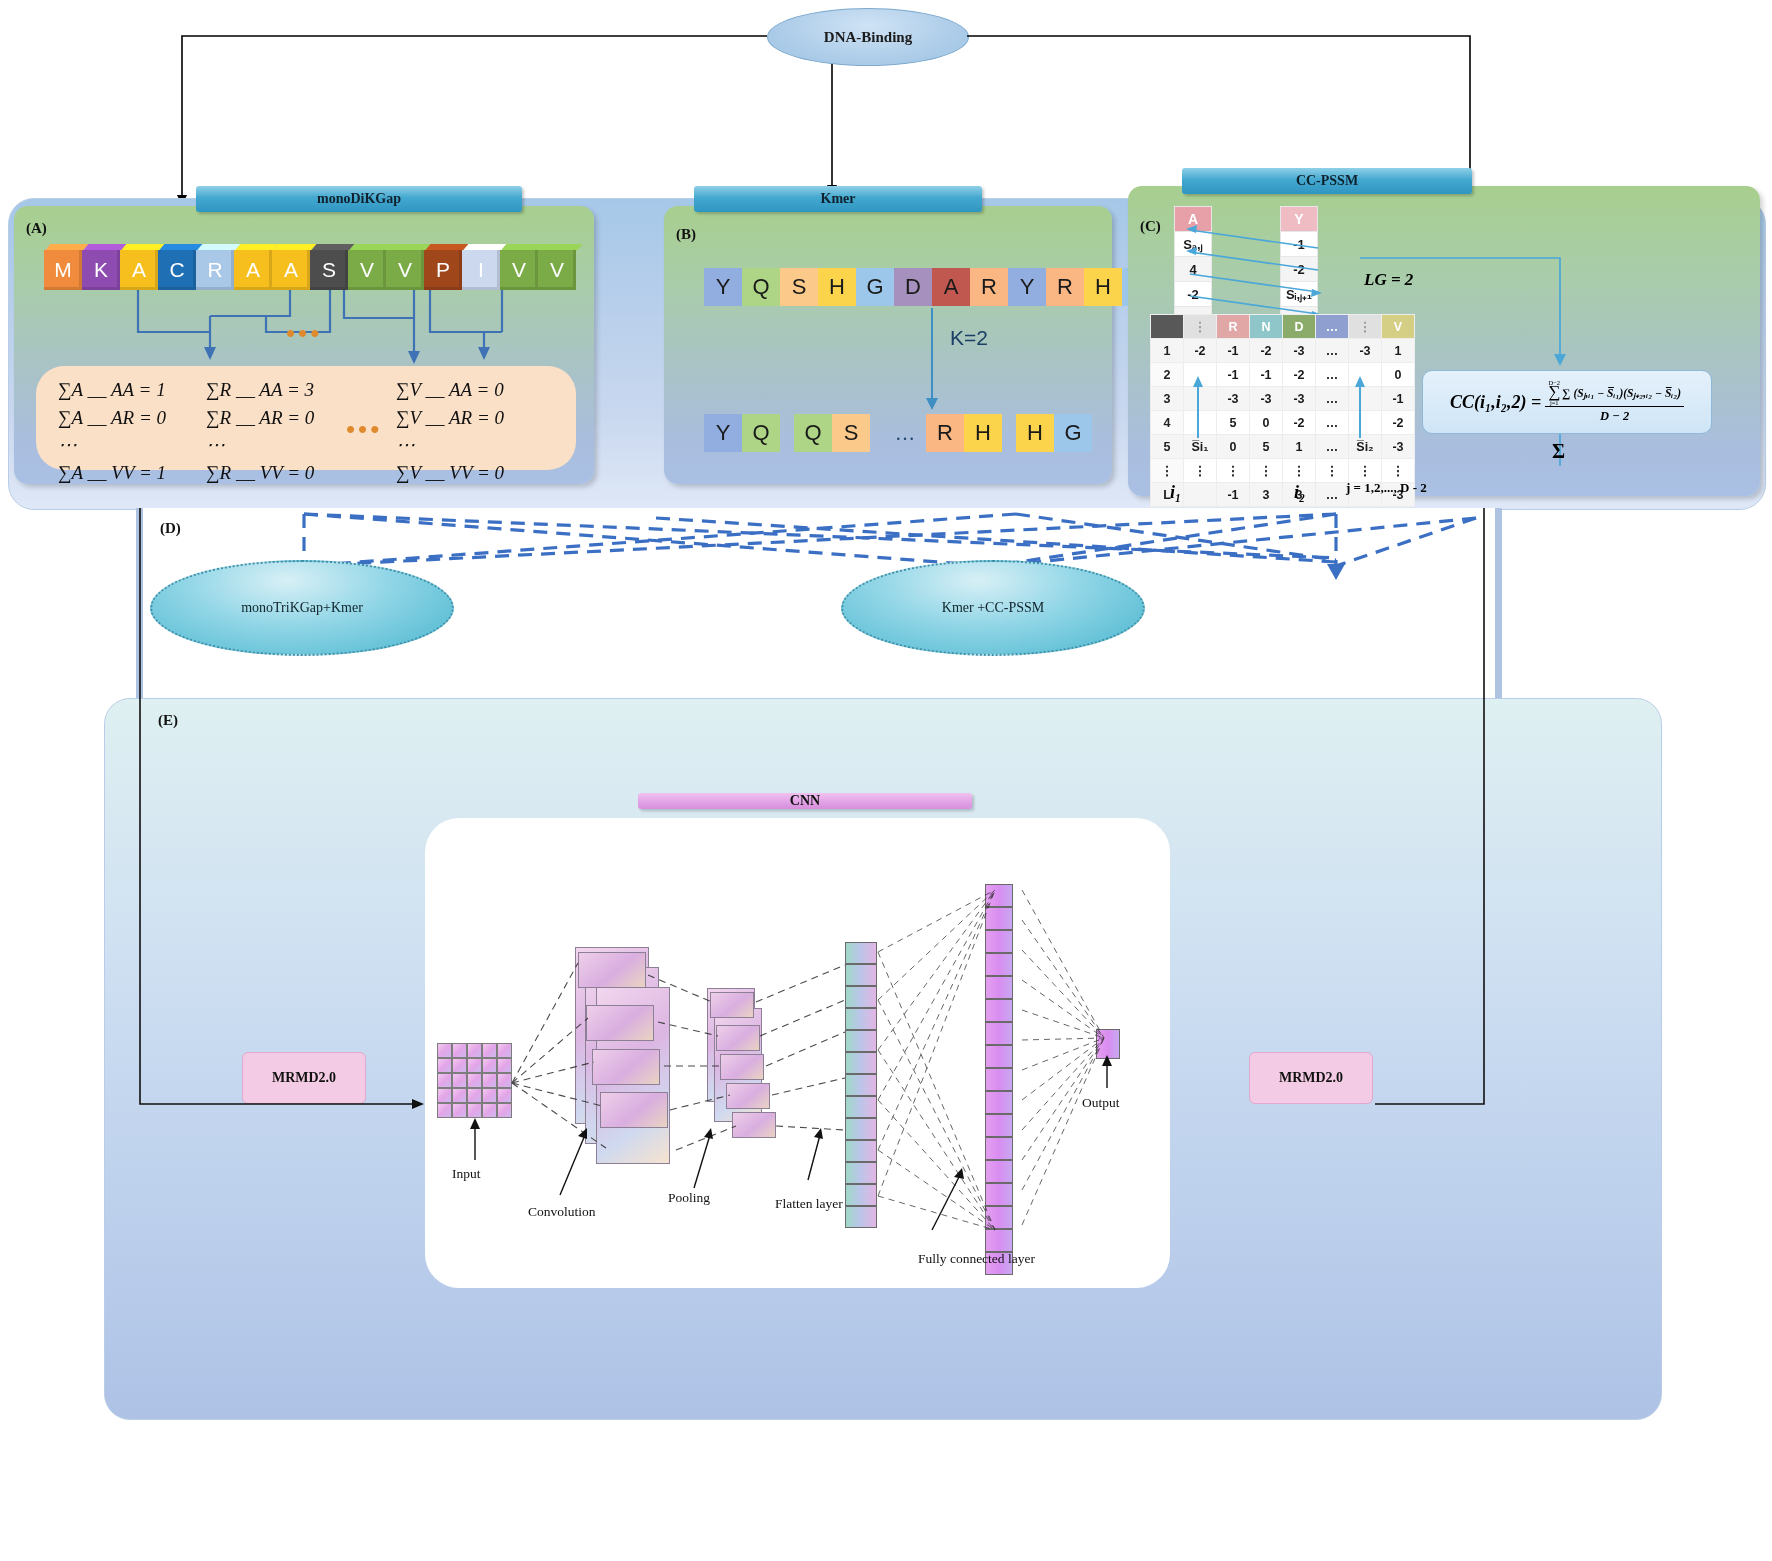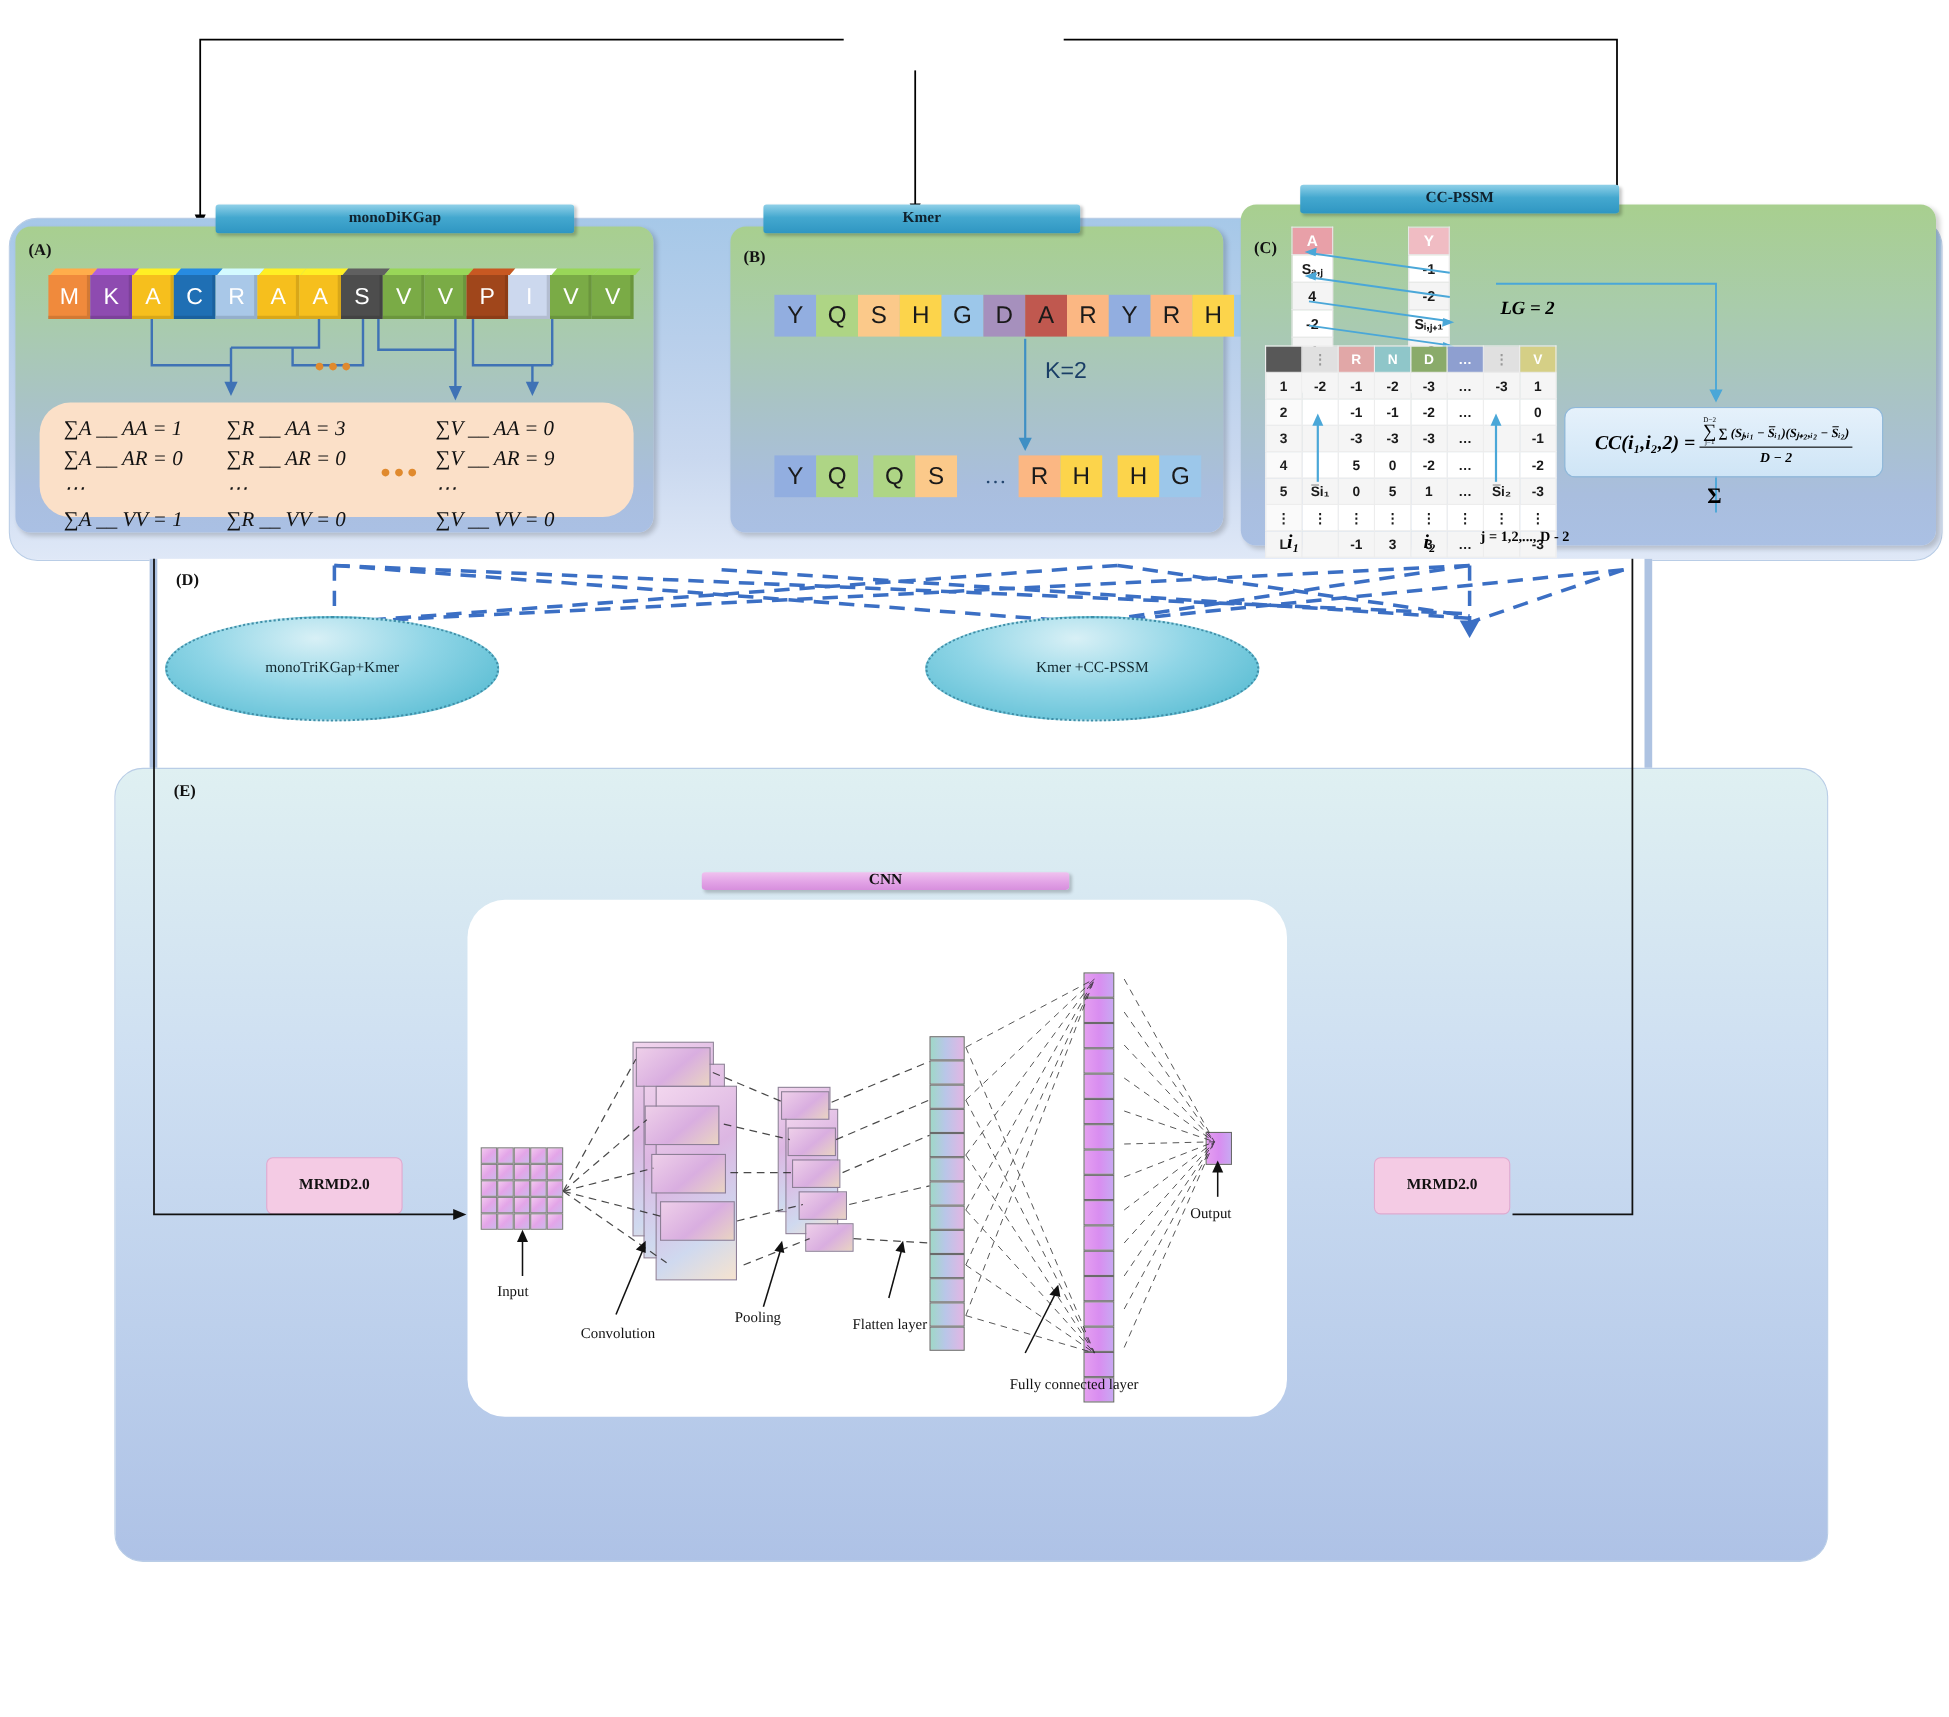--- a/index.html
+++ b/index.html
@@ -144,20 +144,23 @@
     background:linear-gradient(135deg,#f3c9ef 0%,#e3a5e8 50%,#cdb8ec 100%);
     border:1px solid #7d7d7d;
   }
   svg{overflow:visible;}
 </style>
 </head>
 <body>
 
 <div id="stage">
 
+  <div class="abs dna-ellipse">
+    <span>DNA-Binding</span>
+  </div>
 
   <svg class="abs" style="left:0;top:0;width:1772px;height:230px;">
     <path d="M767,36 L182,36 L182,206" stroke="#000" stroke-width="1.6" fill="none"></path>
     <path d="M182,206 l-5,-11 l10,0 z" fill="#000"></path>
     <path d="M832,64 L832,196" stroke="#000" stroke-width="1.6" fill="none"></path>
     <path d="M832,196 l-5,-11 l10,0 z" fill="#000"></path>
     <path d="M967,36 L1470,36 L1470,206" stroke="#000" stroke-width="1.6" fill="none"></path>
     <path d="M1470,206 l-5,-11 l10,0 z" fill="#000"></path>
   </svg>
 
@@ -222,21 +225,21 @@
           <div class="frm" style="line-height: 1.45;">∑A __ VV = 1</div>
         </div>
       <div class="abs" id="a-frm-1" style="left:170px;top:10px;">
           <div class="frm" style="line-height: 1.45;">∑R __ AA = 3</div>
           <div class="frm" style="line-height: 1.45;">∑R __ AR = 0</div>
           <div class="frm" style="line-height: 1.45;">⋯</div>
           <div class="frm" style="line-height: 1.45;">∑R __ VV = 0</div>
         </div>
       <div class="abs" id="a-frm-2" style="left:360px;top:10px;">
           <div class="frm" style="line-height: 1.45;">∑V __ AA = 0</div>
-          <div class="frm" style="line-height: 1.45;">∑V __ AR = 9</div>
+          <div class="frm" style="line-height: 1.45;">∑V __ AR = 0</div>
           <div class="frm" style="line-height: 1.45;">⋯</div>
           <div class="frm" style="line-height: 1.45;">∑V __ VV = 0</div>
         </div>
       <div class="abs dots3" style="left:310px;top:56px;">•••</div>
     </div>
   </div>
 
   <div class="abs greenbox" style="left:664px;top:206px;width:448px;height:278px;">
     <div class="abs tag" style="left:12px;top:20px;">(B)</div>
     <div class="abs" id="b-seq" style="left:40px;top:62px;display:flex;">

